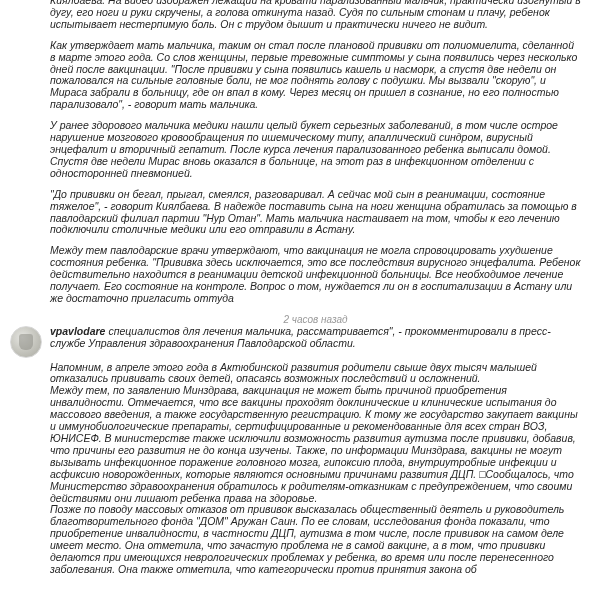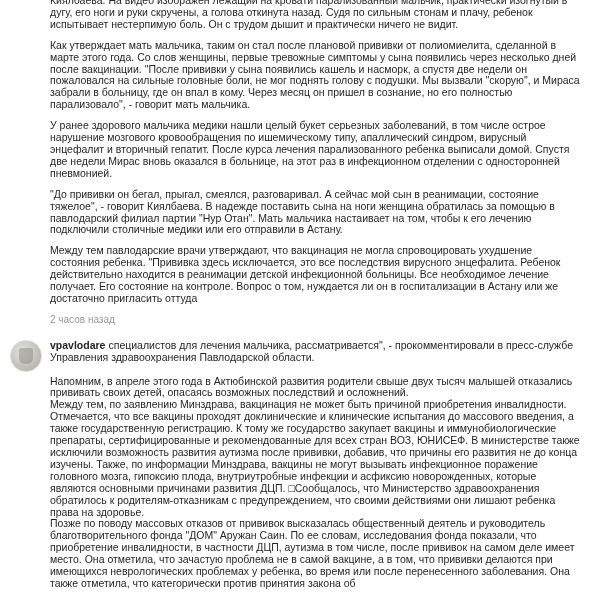--- a/index.html
+++ b/index.html
@@ -3,42 +3,43 @@
 <meta charset="utf-8">
 <style>
   html,body { margin:0; padding:0; }
   .screen {
     position:relative;
     width:601px; height:600px;
     background:#ffffff;
     overflow:hidden;
     font-family:"Liberation Sans", sans-serif;
     color:#262626;
+    font-style:italic;
   }
   .feed { padding:0 20px 0 10px; margin-top:-5px; }
   .comment { display:flex; align-items:flex-start; }
-  .comment.second { margin-top:14px; }
+  .comment.second { }
   .avatar-col { width:40px; flex:none; }
   .avatar {
     width:32px; height:32px; border-radius:50%;
     background:radial-gradient(circle at 38% 35%, #e6e6e2 0%, #c9c9c2 45%, #a9a9a0 100%);
     border:1px solid #d8d8d8;
     box-sizing:border-box;
   }
   .avatar-inner {
     width:14px; height:16px; margin:7px auto 0 auto;
     background:#8e8e86; border-radius:3px 3px 6px 6px; opacity:.55;
   }
   .cbody { flex:1; font-size:10.5px; line-height:11.9px; }
   .cbody p { margin:0; }
   .para-gap { margin-top:9px !important; }
   .para-blank { margin-top:12px !important; }
   .para-flow { margin-top:0 !important; }
   .username { font-weight:bold; color:#262626; margin-right:3px; cursor:pointer; }
-  .timestamp { margin-top:9px; font-size:10px; color:#999999; }
+  .timestamp { margin-top:9px; font-size:10px; color:#999999;text-align:center; }
 </style>
 </head>
 <body>
 
 <div class="screen">
   <div class="feed">
 
     <div class="comment first">
       <div class="avatar-col"></div>
       <div class="cbody">

